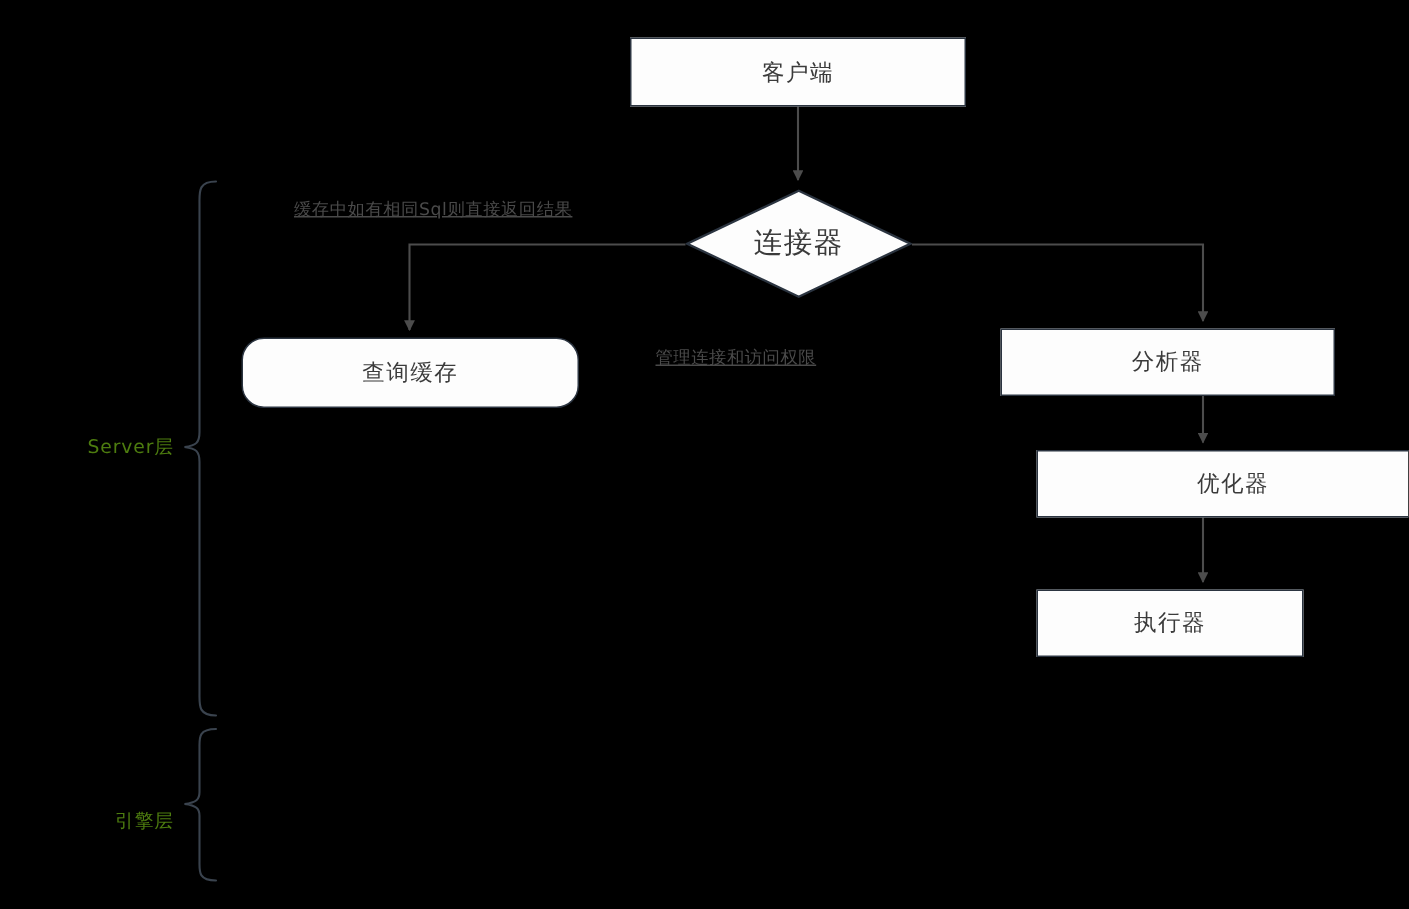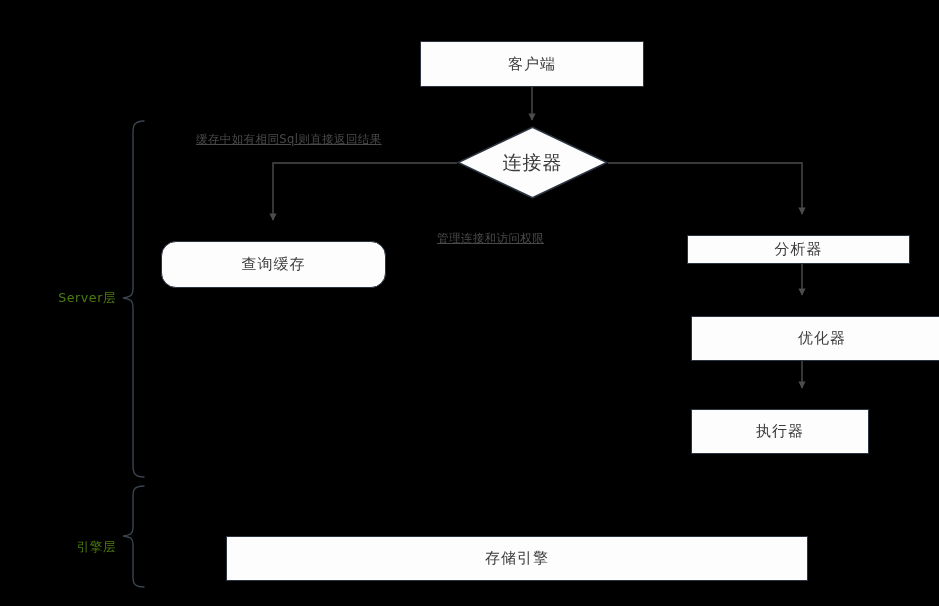--- a/index.html
+++ b/index.html
@@ -21,21 +21,20 @@
     border: 1.5px solid #2b3440;
     box-sizing: border-box;
     display: flex;
     align-items: center;
     justify-content: center;
     color: #3b3b3b;
     font-size: 15px;
     letter-spacing: 1px;
     line-height: 1;
     user-select: none;
-    margin-top: 16px;
   }
   .diamond-wrap {
     position: absolute;
     display: flex;
     align-items: center;
     justify-content: center;
   }
   .diamond-wrap svg {
     position: absolute;
     top: 0;
@@ -126,25 +125,24 @@
 
   <div class="diamond-wrap" style="left: 457px; top: 126px; width: 151px; height: 73px;">
     <svg width="151" height="73">
       <polygon points="75.5,1.2 149.8,36.5 75.5,71.8 1.2,36.5" fill="#fdfdfd" stroke="#2b3440" stroke-width="1.5"></polygon>
     </svg>
     <span class="diamond-label">连接器</span>
   </div>
 
   <div class="node" style="left: 161px; top: 225px; width: 225px; height: 47px; border-radius: 15px;">查询缓存</div>
 
-  <div class="node" style="left: 687px; top: 219px; width: 223px; height: 29px;">分析器</div>
+  <div class="node" style="left: 667px; top: 219px; width: 223px; height: 45px;">分析器</div>
 
   <div class="node" style="left: 691px; top: 300px; width: 262px; height: 45px;">优化器</div>
 
   <div class="node" style="left: 691px; top: 393px; width: 178px; height: 45px;">执行器</div>
 
-  <div class="node" style="left: 226px; top: 520px; width: 582px; height: 45px;">存储引擎</div>
 
   <div class="edge-label" style="left: 196px; top: 134px;">缓存中如有相同Sql则直接返回结果</div>
 
   <div class="edge-label" style="left: 437px; top: 233px;">管理连接和访问权限</div>
 
 </div>
 
 </body></html>

